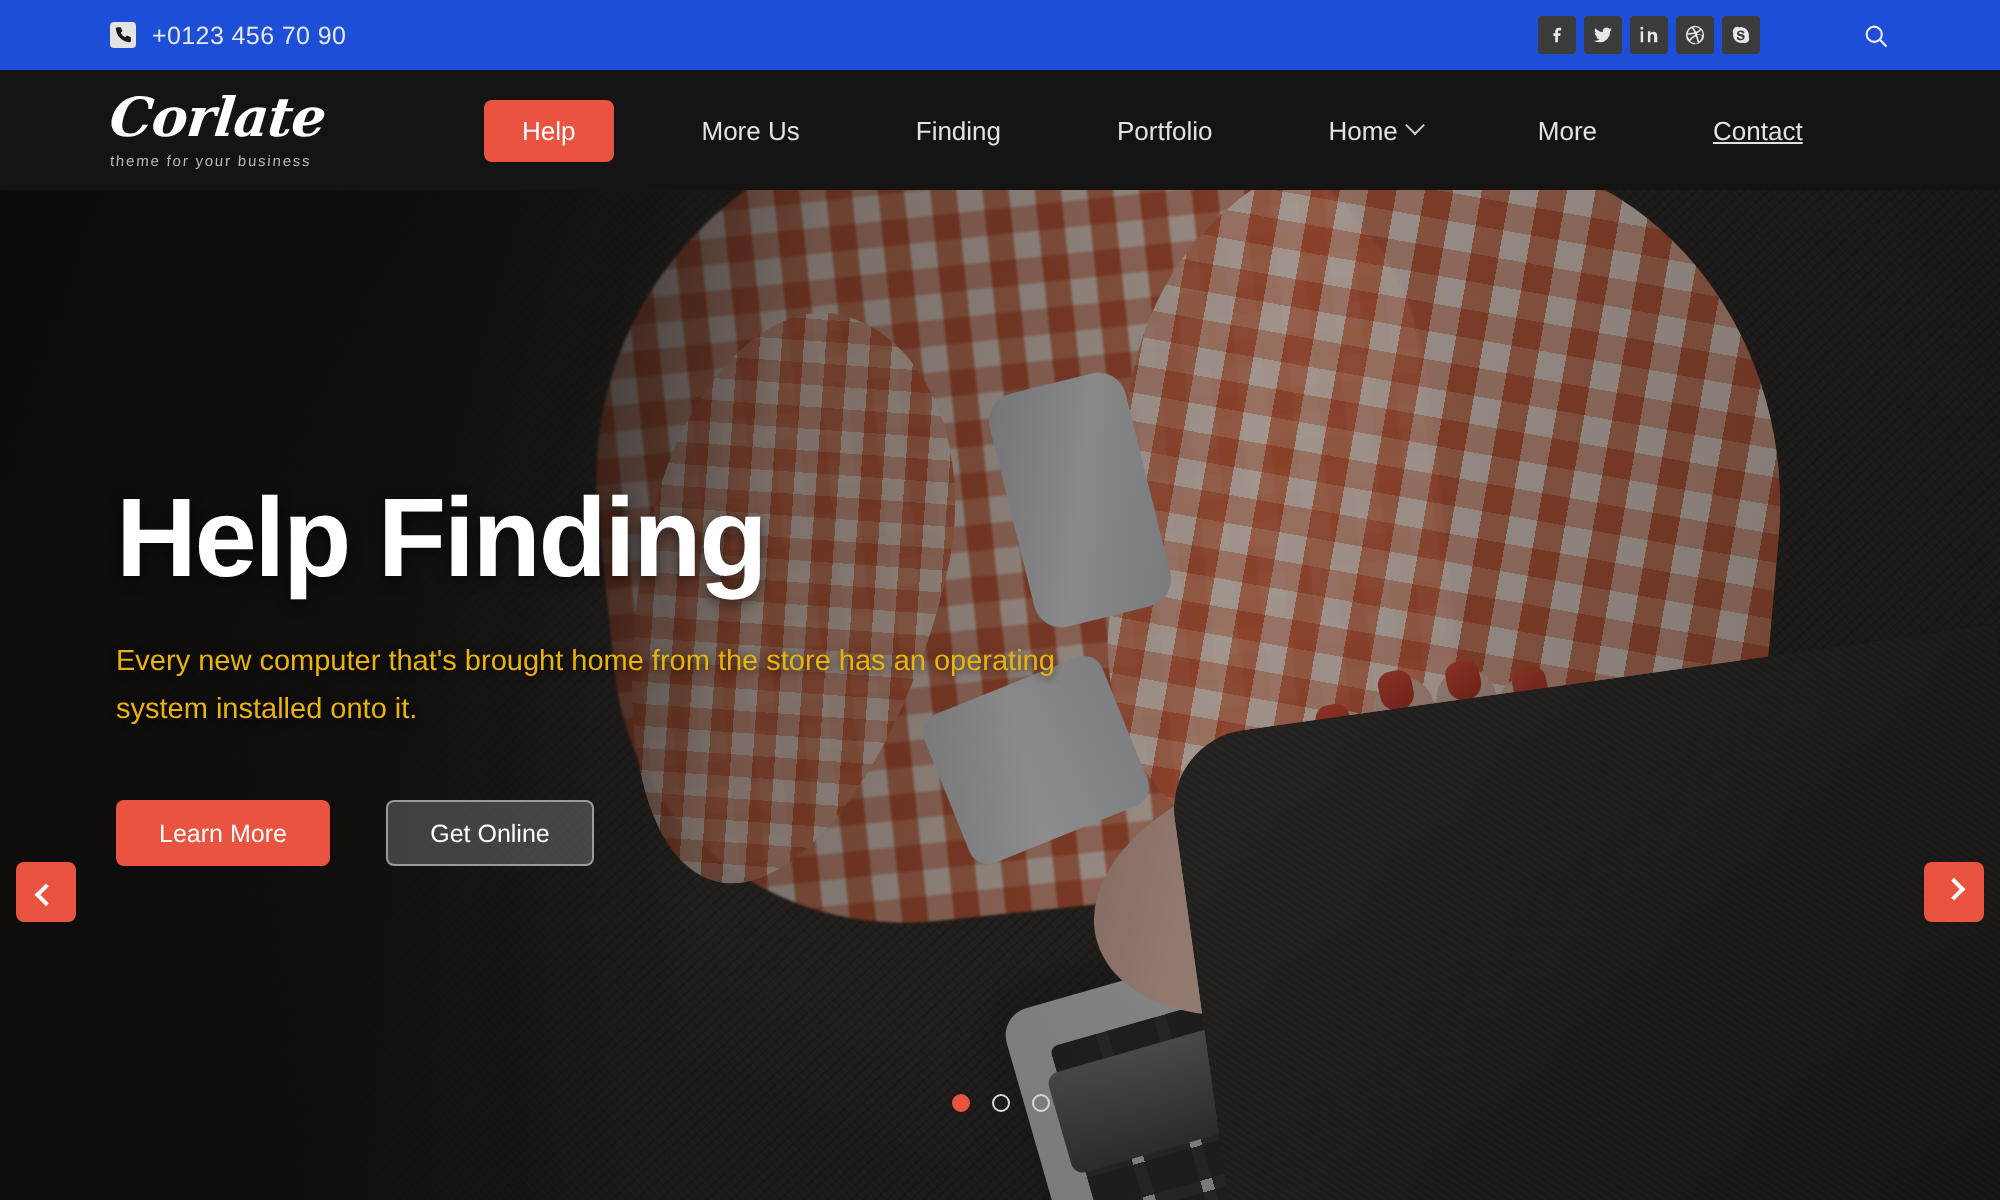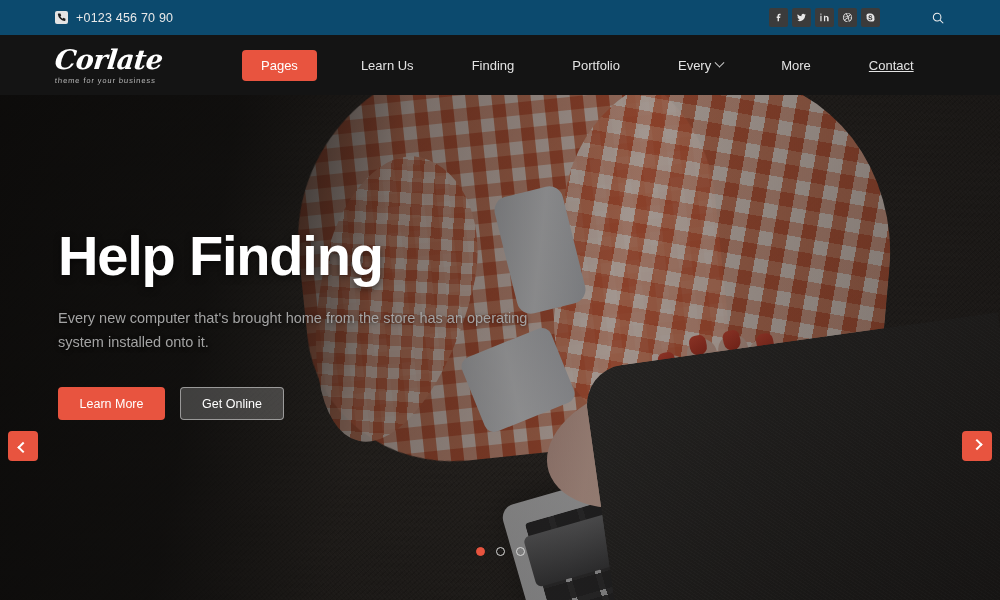--- a/index.html
+++ b/index.html
@@ -4,21 +4,21 @@
 <style>
   * { margin:0; padding:0; box-sizing:border-box; }
   html, body {
     width:1000px; height:600px; overflow:hidden;
     font-family:"Liberation Sans", sans-serif;
     background:#111;
   }
 
   
   .topbar{
-    height:35px; background:#0c4a6e;
+    height:35px; background:#1d4ed8;
     display:flex; align-items:center; position:relative; z-index:40;
   }
   .tb-phone{
     display:flex; align-items:center; gap:8px;
     margin-left:55px; color:#e9e9e9; font-size:12.5px; letter-spacing:.2px;
   }
   .phone-icon{
     width:13px;height:13px;background:#e4e4e4;border-radius:2px;
     display:flex;align-items:center;justify-content:center;flex:none;
   }
@@ -186,31 +186,31 @@
   
   .hero-tint{
     position:absolute; inset:0;
     background:
       linear-gradient(100deg, rgba(12,11,10,.97) 0%, rgba(14,13,12,.93) 22%,
                      rgba(20,18,16,.55) 38%, rgba(22,20,18,.40) 60%, rgba(18,16,15,.55) 100%);
   }
 
   
   .hero-content{
-    position:absolute; left:58px; top:131px; width:640px; z-index:10;
+    position:absolute; left:58px; top:144px; width:640px; z-index:10;
   }
   .hero-title{
     color:#fff; font-size:56px; line-height:1.06; font-weight:bold;
     letter-spacing:-1.2px; text-shadow:0 2px 7px rgba(0,0,0,.55);
   }
   .hero-sub{
-    color:#a3a3a3; font-size:14.5px; line-height:1.65;
+    color:#eab308; font-size:14.5px; line-height:1.65;
     margin-top:22px; max-width:505px; text-shadow:0 1px 4px rgba(0,0,0,.6);
   }
-  .hero-btns{ margin-top:32px; display:flex; gap:15px; }
+  .hero-btns{ margin-top:32px; display:flex; gap:28px; }
   .btn{
     font-size:12.5px; border-radius:4px; cursor:pointer;
     display:flex; align-items:center; justify-content:center;
   }
   .btn-primary{
     background:#e8543f; color:#fff; width:107px; height:33px;
   }
   .btn-ghost{
     background:rgba(175,175,175,.30); color:#fff;
     border:1px solid rgba(225,225,225,.55);
@@ -290,33 +290,33 @@
 </div>
 
 <div class="navbar">
   <div class="logo">
     <div class="logo-word">Corlate</div>
     <div class="logo-tag">theme for your business</div>
   </div>
 
   <div class="menu">
     <div class="menu-item active">
-      <span>Pages</span>
-    </div>
-    <div class="menu-item">
-      <span>Learn Us</span>
+      <span>Help</span>
+    </div>
+    <div class="menu-item">
+      <span>More Us</span>
     </div>
     <div class="menu-item">
       <span>Finding</span>
     </div>
     <div class="menu-item">
       <span>Portfolio</span>
     </div>
     <div class="menu-item">
-      <span>Every</span>
+      <span>Home</span>
       <span class="caret"></span>
     </div>
     <div class="menu-item">
       <span>More</span>
     </div>
     <div class="menu-item">
       <span>Contact</span>
     </div>
   </div>
 </div>

